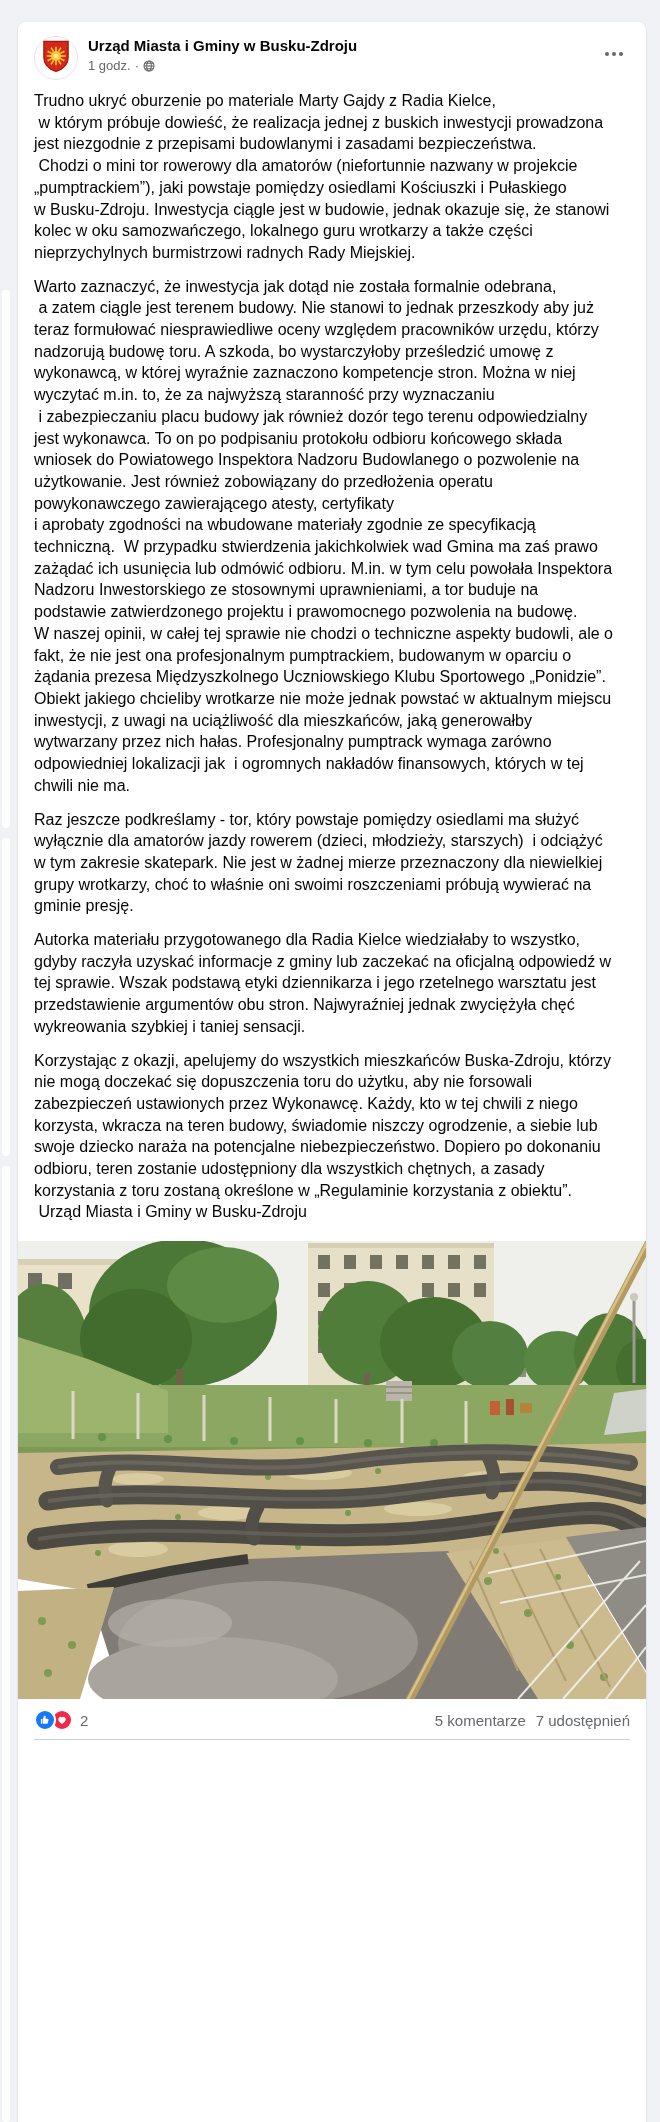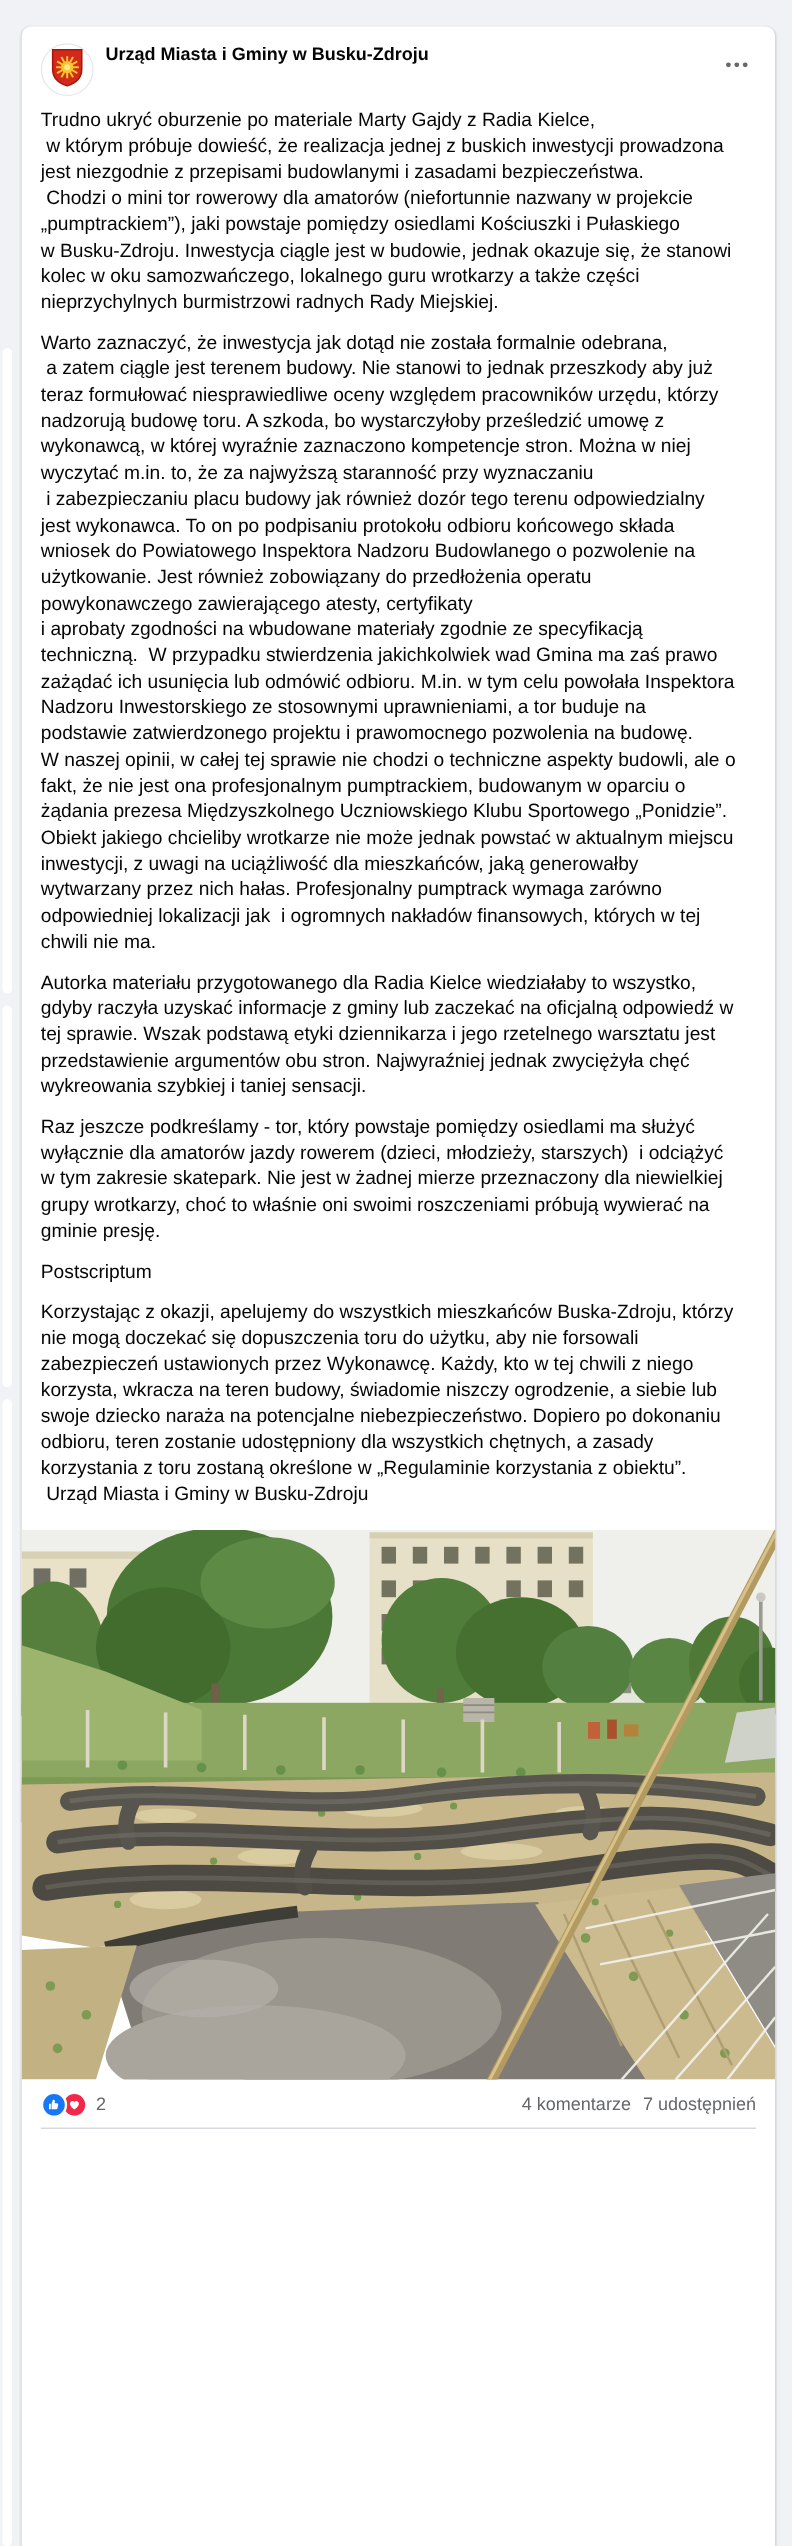--- a/index.html
+++ b/index.html
@@ -89,41 +89,53 @@
             <line x1="14" y1="10.54" x2="16" y2="7.07"></line>
               <line x1="15.46" y1="12" x2="18.93" y2="10"></line>
           </g>
           <circle cx="12" cy="14" r="4.2" fill="#f7c52d"></circle>
           <circle cx="12" cy="14" r="2.1" fill="#fde98a"></circle>
         </svg>
       </span>
     </div>
     <div class="header-text">
       <div class="author">Urząd Miasta i Gminy w Busku-Zdroju</div>
+      <div class="meta-row">
+        <span>1 godz.</span>
+        <span>·</span>
+        <span style="display:flex;align-items:center;">
+          <svg width="12" height="12" viewBox="0 0 12 12">
+            <circle cx="6" cy="6" r="5" fill="none" stroke="#65676b" stroke-width="1.1"></circle>
+            <ellipse cx="6" cy="6" rx="2.3" ry="5" fill="none" stroke="#65676b" stroke-width="1.1"></ellipse>
+            <line x1="1" y1="6" x2="11" y2="6" stroke="#65676b" stroke-width="1.1"></line>
+            <line x1="1.6" y1="3.2" x2="10.4" y2="3.2" stroke="#65676b" stroke-width="1.1"></line>
+            <line x1="1.6" y1="8.8" x2="10.4" y2="8.8" stroke="#65676b" stroke-width="1.1"></line>
+          </svg>
+        </span>
+      </div>
     </div>
     <div class="more-btn">
       <i></i>
         <i></i>
         <i></i>
     </div>
   </header>
 
   <div class="post-text">
       <p>Trudno ukryć oburzenie po materiale Marty Gajdy z Radia Kielce,
  w którym próbuje dowieść, że realizacja jednej z buskich inwestycji prowadzona jest niezgodnie z przepisami budowlanymi i zasadami bezpieczeństwa.
  Chodzi o mini tor rowerowy dla amatorów (niefortunnie nazwany w projekcie „pumptrackiem”), jaki powstaje pomiędzy osiedlami Kościuszki i Pułaskiego
 w Busku-Zdroju. Inwestycja ciągle jest w budowie, jednak okazuje się, że stanowi kolec w oku samozwańczego, lokalnego guru wrotkarzy a także części nieprzychylnych burmistrzowi radnych Rady Miejskiej.</p>
       <p>Warto zaznaczyć, że inwestycja jak dotąd nie została formalnie odebrana,
  a zatem ciągle jest terenem budowy. Nie stanowi to jednak przeszkody aby już teraz formułować niesprawiedliwe oceny względem pracowników urzędu, którzy nadzorują budowę toru. A szkoda, bo wystarczyłoby prześledzić umowę z wykonawcą, w której wyraźnie zaznaczono kompetencje stron. Można w niej wyczytać m.in. to, że za najwyższą staranność przy wyznaczaniu
  i zabezpieczaniu placu budowy jak również dozór tego terenu odpowiedzialny jest wykonawca. To on po podpisaniu protokołu odbioru końcowego składa wniosek do Powiatowego Inspektora Nadzoru Budowlanego o pozwolenie na użytkowanie. Jest również zobowiązany do przedłożenia operatu powykonawczego zawierającego atesty, certyfikaty
 i aprobaty zgodności na wbudowane materiały zgodnie ze specyfikacją techniczną.  W przypadku stwierdzenia jakichkolwiek wad Gmina ma zaś prawo zażądać ich usunięcia lub odmówić odbioru. M.in. w tym celu powołała Inspektora Nadzoru Inwestorskiego ze stosownymi uprawnieniami, a tor buduje na podstawie zatwierdzonego projektu i prawomocnego pozwolenia na budowę.
 W naszej opinii, w całej tej sprawie nie chodzi o techniczne aspekty budowli, ale o fakt, że nie jest ona profesjonalnym pumptrackiem, budowanym w oparciu o żądania prezesa Międzyszkolnego Uczniowskiego Klubu Sportowego „Ponidzie”. Obiekt jakiego chcieliby wrotkarze nie może jednak powstać w aktualnym miejscu inwestycji, z uwagi na uciążliwość dla mieszkańców, jaką generowałby wytwarzany przez nich hałas. Profesjonalny pumptrack wymaga zarówno odpowiedniej lokalizacji jak  i ogromnych nakładów finansowych, których w tej chwili nie ma.</p>
+      <p>Raz jeszcze podkreślamy - tor, który powstaje pomiędzy osiedlami ma służyć wyłącznie dla amatorów jazdy rowerem (dzieci, młodzieży, starszych)  i odciążyć w tym zakresie skatepark. Nie jest w żadnej mierze przeznaczony dla niewielkiej grupy wrotkarzy, choć to właśnie oni swoimi roszczeniami próbują wywierać na gminie presję.</p>
       <p>Autorka materiału przygotowanego dla Radia Kielce wiedziałaby to wszystko, gdyby raczyła uzyskać informacje z gminy lub zaczekać na oficjalną odpowiedź w tej sprawie. Wszak podstawą etyki dziennikarza i jego rzetelnego warsztatu jest przedstawienie argumentów obu stron. Najwyraźniej jednak zwyciężyła chęć wykreowania szybkiej i taniej sensacji.</p>
-      <p>Raz jeszcze podkreślamy - tor, który powstaje pomiędzy osiedlami ma służyć wyłącznie dla amatorów jazdy rowerem (dzieci, młodzieży, starszych)  i odciążyć w tym zakresie skatepark. Nie jest w żadnej mierze przeznaczony dla niewielkiej grupy wrotkarzy, choć to właśnie oni swoimi roszczeniami próbują wywierać na gminie presję.</p>
-      <p>Postscriptum</p>
       <p>Korzystając z okazji, apelujemy do wszystkich mieszkańców Buska-Zdroju, którzy nie mogą doczekać się dopuszczenia toru do użytku, aby nie forsowali zabezpieczeń ustawionych przez Wykonawcę. Każdy, kto w tej chwili z niego korzysta, wkracza na teren budowy, świadomie niszczy ogrodzenie, a siebie lub swoje dziecko naraża na potencjalne niebezpieczeństwo. Dopiero po dokonaniu odbioru, teren zostanie udostępniony dla wszystkich chętnych, a zasady korzystania z toru zostaną określone w „Regulaminie korzystania z obiektu”.
  Urząd Miasta i Gminy w Busku-Zdroju</p>
     </div>
 
   <figure class="post-photo" style="margin:4px 0 0 0;" aria-label="Mini tor rowerowy (pumptrack) w budowie pomiędzy blokami mieszkalnymi – asfaltowe muldy, piaszczyste pobocza, trawnik, drzewa i ogrodzenie budowy">
     <svg viewBox="0 0 628 458" preserveAspectRatio="none">
 
       <rect x="0" y="0" width="628" height="220" fill="#efefec"></rect>
 
       <rect x="0" y="18" width="178" height="132" fill="#e9e2c9"></rect>
@@ -303,20 +315,20 @@
         </svg>
       </span>
       <span class="reaction-bubble love">
         <svg width="12" height="12" viewBox="0 0 18 18">
           <path d="M9 14.8c-.4 0-5.6-3.3-5.6-7 0-2.3 1.7-3.6 3.3-3.6 1 0 1.8.5 2.3 1.3.5-.8 1.3-1.3 2.3-1.3 1.6 0 3.3 1.3 3.3 3.6 0 3.7-5.2 7-5.6 7z" fill="#ffffff"></path>
         </svg>
       </span>
       <span class="reaction-count">2</span>
     </div>
     <div class="footer-stats">
-      <span>4 komentarze</span>
+      <span>5 komentarze</span>
       <span>7 udostępnień</span>
     </div>
   </footer>
 
   <div class="divider"></div>
 
 </article>
 
 </body></html>

